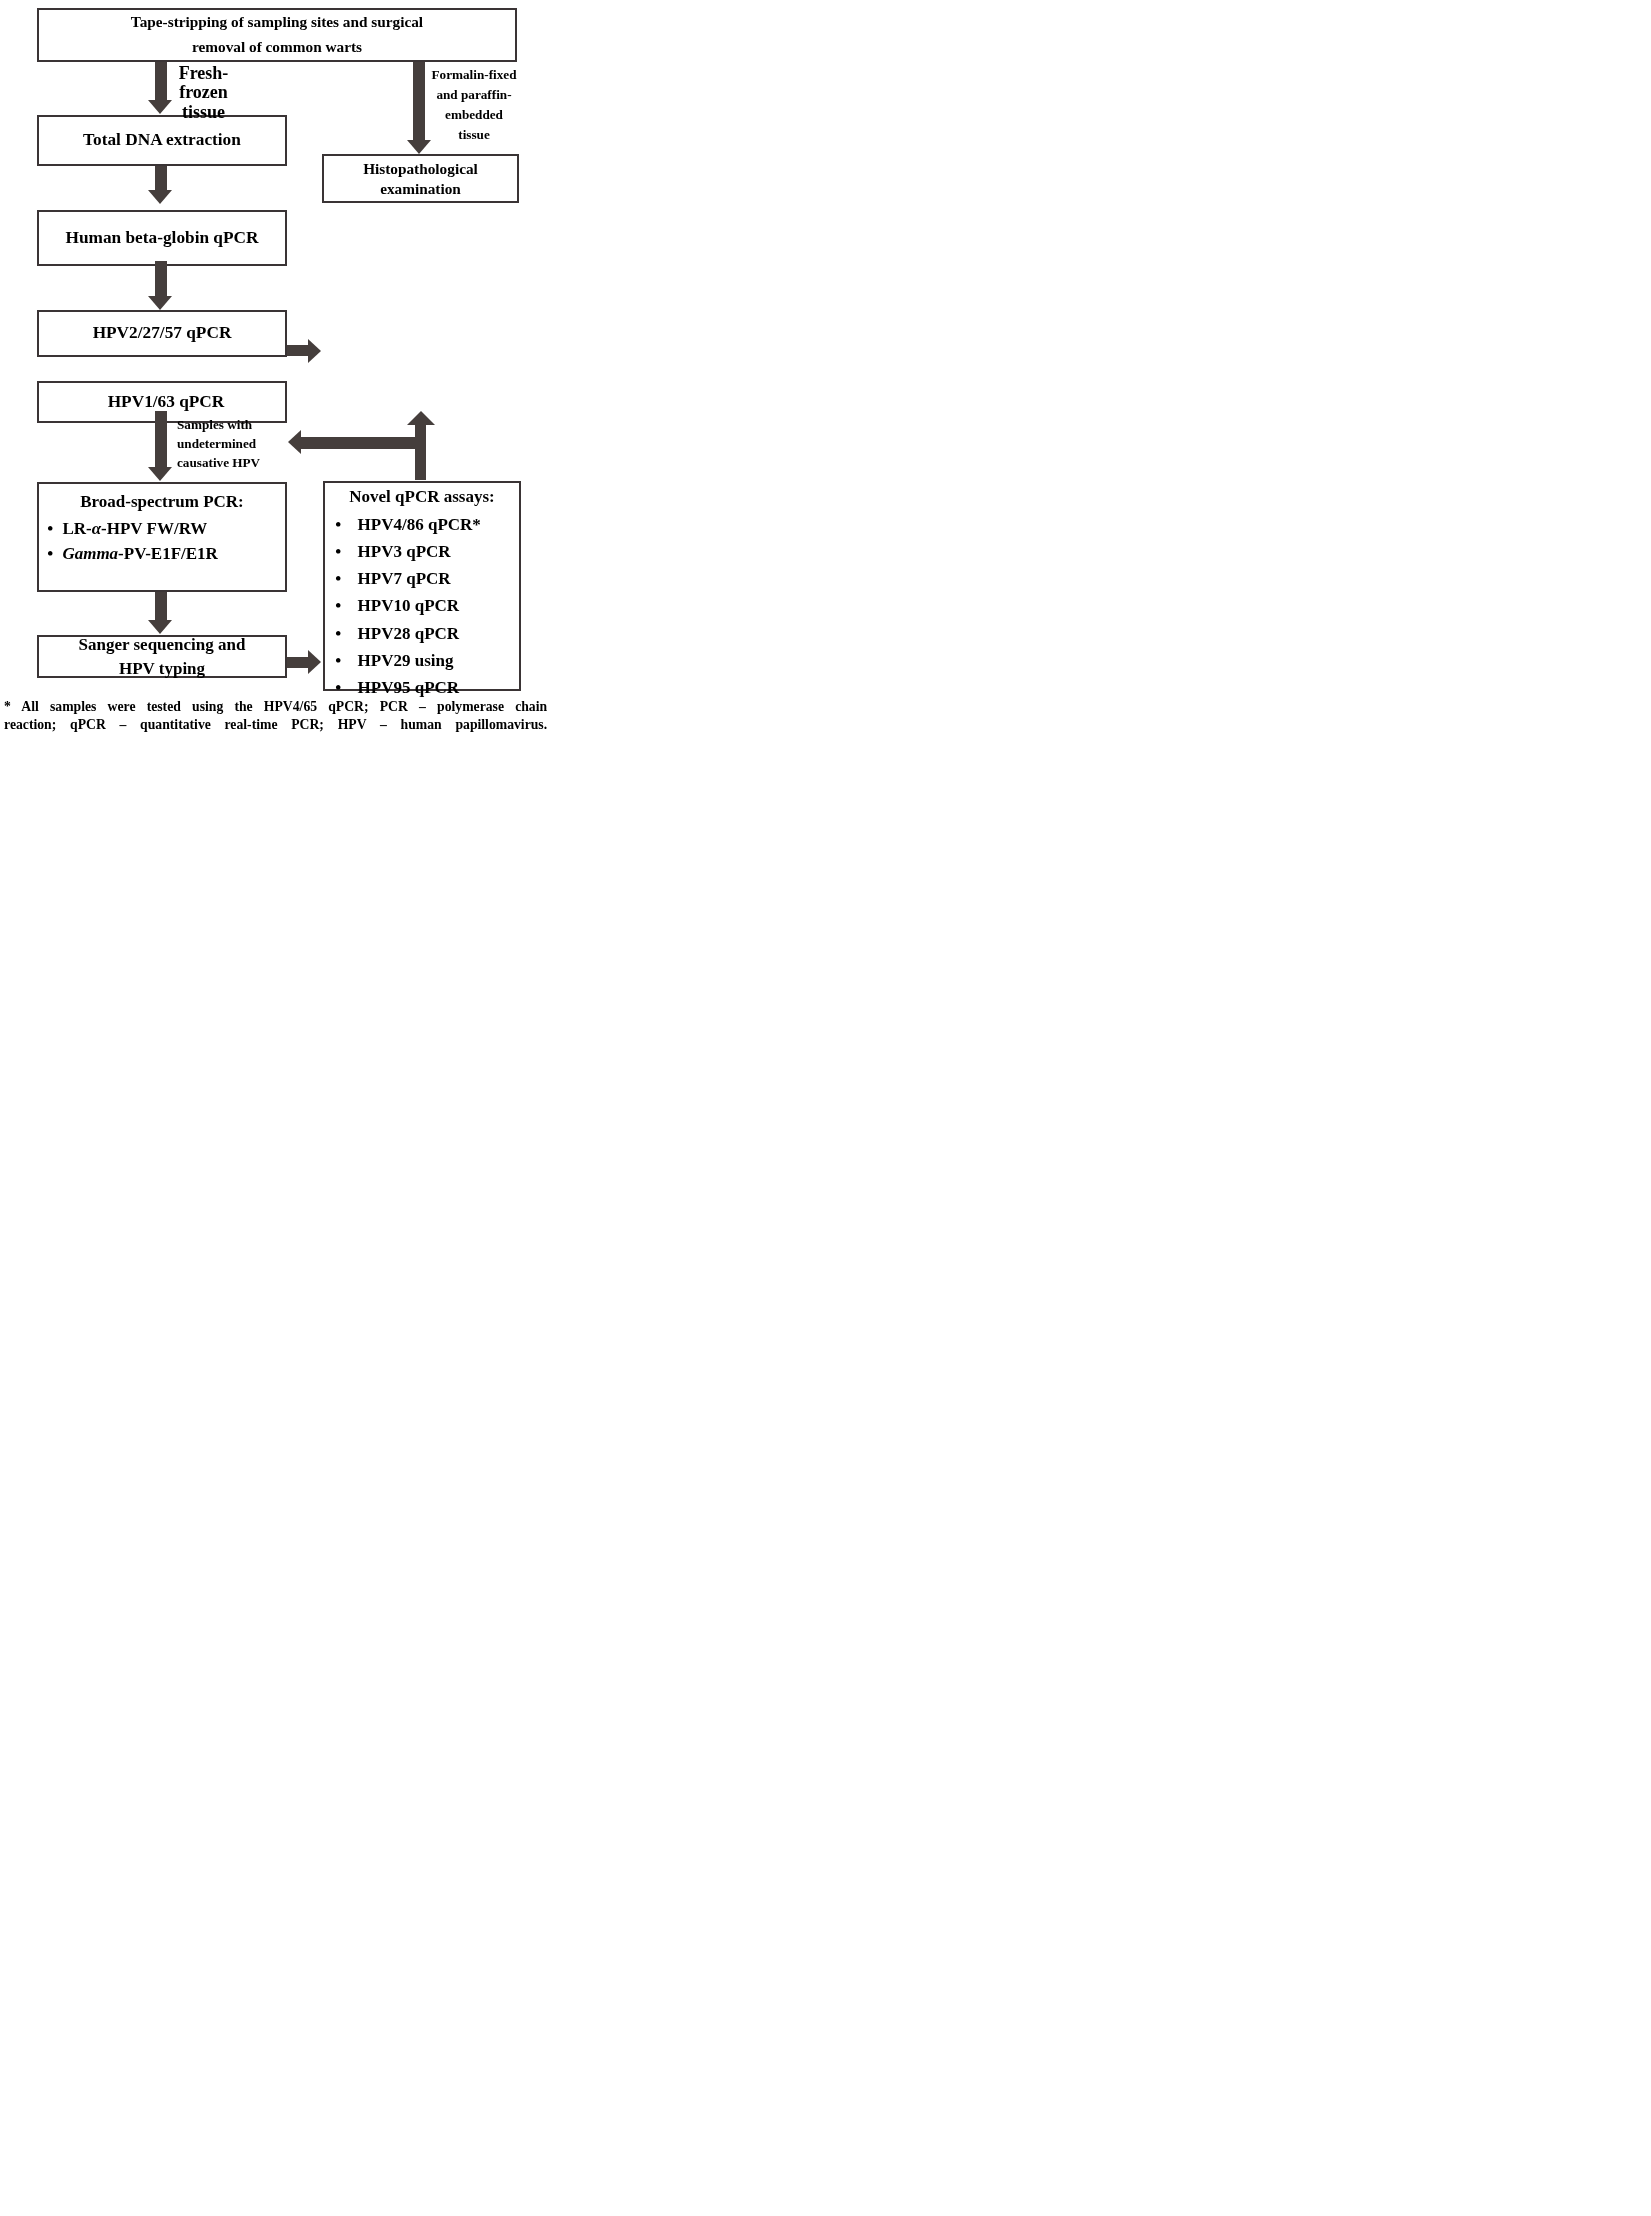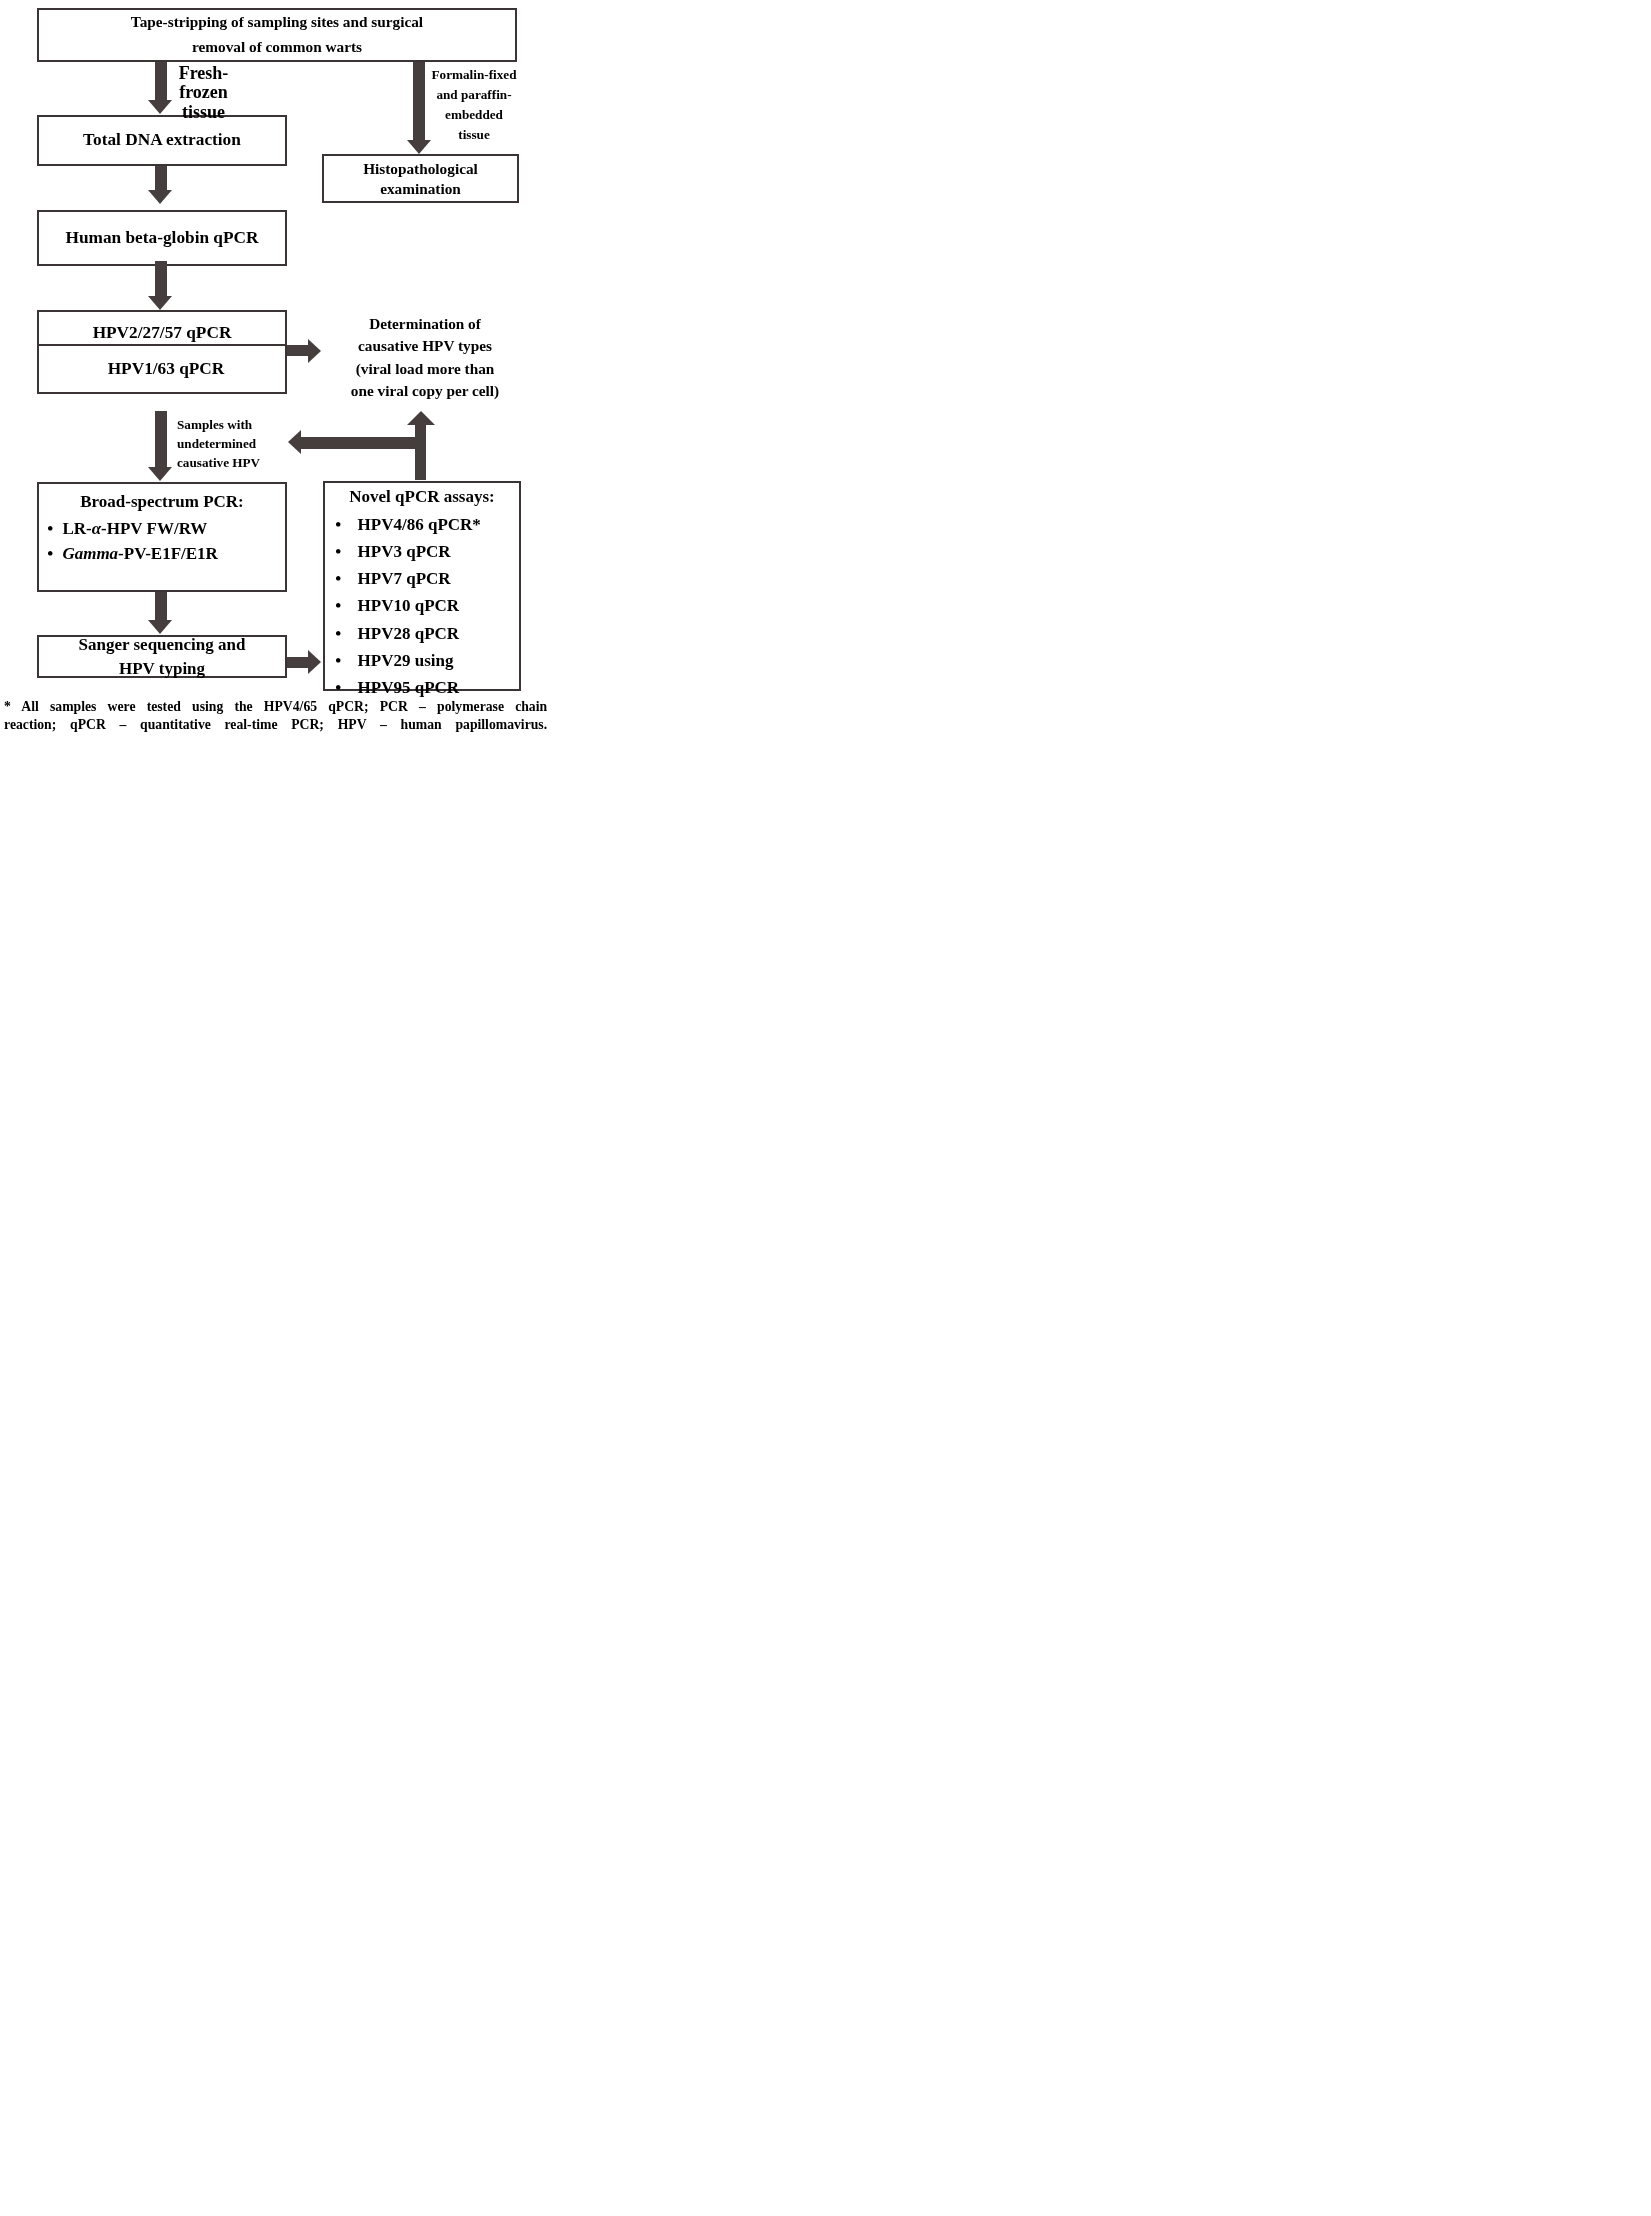--- a/index.html
+++ b/index.html
@@ -48,21 +48,21 @@
   </div>
 
   <div class="box fs-box" style="left:37px;top:210px;width:250px;height:56px;">
     <div>Human beta-globin qPCR</div>
   </div>
 
   <div class="box fs-box" style="left:37px;top:310px;width:250px;height:47px;">
     <div>HPV2/27/57 qPCR</div>
   </div>
 
-  <div class="box fs-box" style="left:37px;top:344px;width:250px;height:50px;padding-left:8px;">
+  <div class="box fs-box" style="left:37px;top:381px;width:250px;height:42px;padding-left:8px;">
     <div>HPV1/63 qPCR</div>
   </div>
 
   <div class="box" style="left:37px;top:482px;width:250px;height:110px;justify-content:flex-start;">
     <div style="font-size:17px;margin-top:8.1px;">Broad-spectrum PCR:</div>
     <div class="bullets" style="margin-top:7.1px;padding-left:6.1px;">
       <div class="brow" style="font-size:17px;margin-bottom:4.6px;">
         <span class="dot" style="width:10.2px;margin-right:7.1px;">•</span>
         <span><span>LR-</span><em>α</em><span>-HPV FW/RW</span></span>
       </div>
@@ -122,26 +122,20 @@
     <div>tissue</div>
   </div>
 
   <div class="lbl" style="left:413px;top:65px;width:122px;font-size:13.2px;line-height:20px;">
     <div>Formalin-fixed</div>
     <div>and paraffin-</div>
     <div>embedded</div>
     <div>tissue</div>
   </div>
 
-  <div class="lbl" style="left:327px;top:313px;width:196px;font-size:15.3px;line-height:22.4px;">
-    <div>Determination of</div>
-    <div>causative HPV types</div>
-    <div>(viral load more than</div>
-    <div>one viral copy per cell)</div>
-  </div>
 
   <div class="lbl" style="left:177px;top:415px;width:117px;font-size:13.2px;line-height:19px;text-align:left;">
     <div>Samples with</div>
     <div>undetermined</div>
     <div>causative HPV</div>
   </div>
 
   <div class="shaft" style="left:155px;top:62px;width:11.7px;height:38px;"></div>
   <div class="tri tri-down" style="left:148px;top:100px;"></div>
 

